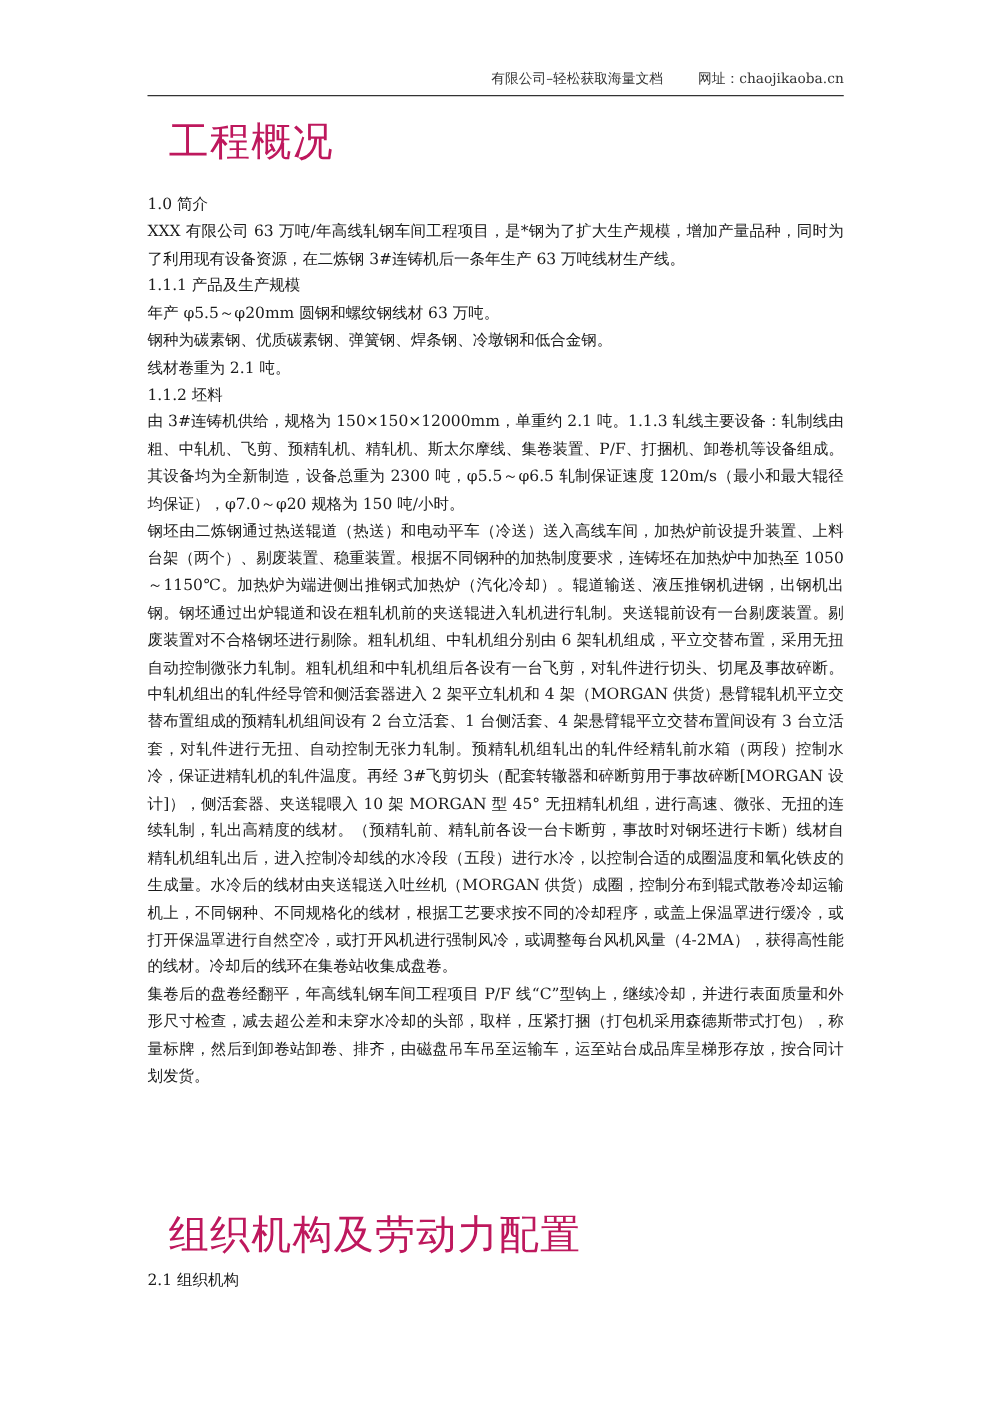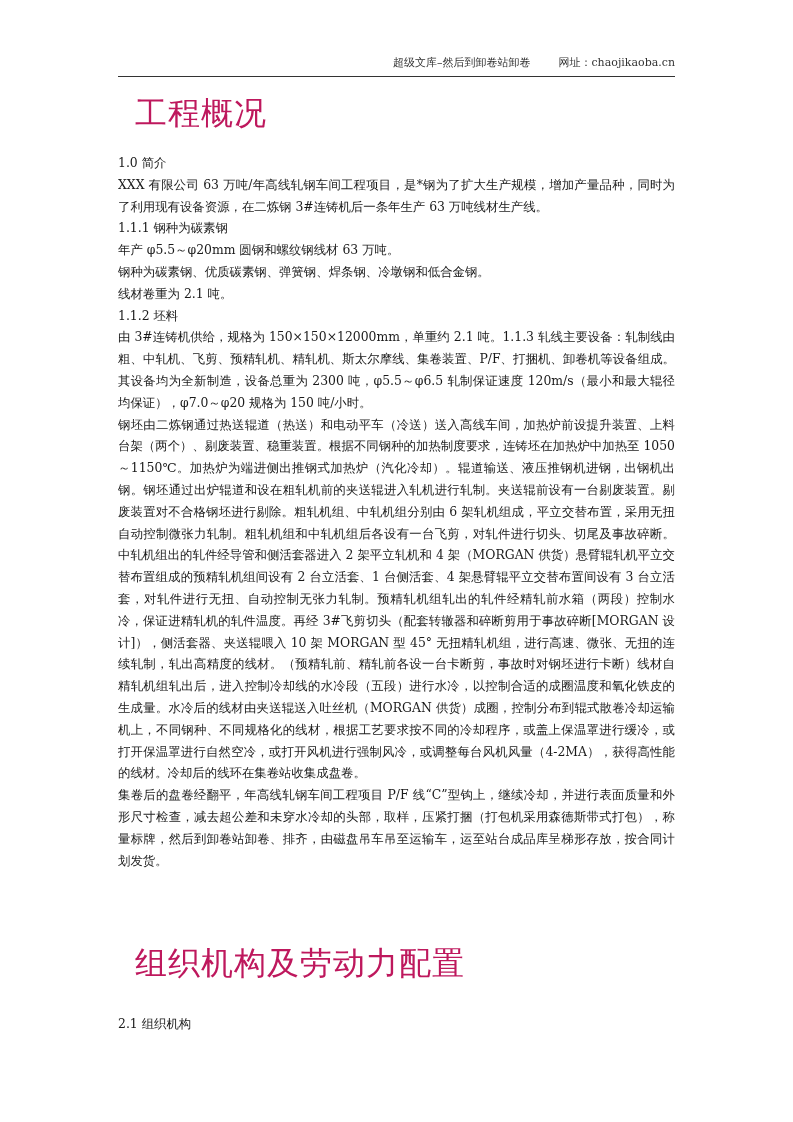--- a/index.html
+++ b/index.html
@@ -24,35 +24,35 @@
       position: absolute; left: 118px; width: 557px;
       font-size: 12.4px; line-height: 21.8px; color: #1a1a1a;
     }
     .content p { margin: 0; text-align: justify; }
     .content .sec { margin: 0; }
   </style>
 </head>
 <body>
 
 <div class="header">
-  <span>超级文库–然后到卸卷站卸卷</span><span class="site">网址：chaojikaoba.cn</span>
+  <span>有限公司–轻松获取海量文档</span><span class="site">网址：chaojikaoba.cn</span>
 </div>
 
 <h1 class="h1" style="top:92px;">工程概况</h1>
 
 <div class="content" style="top:152px;">
   <p class="sec">1.0  简介</p>
   <p>XXX 有限公司 63  万吨/年高线轧钢车间工程项目，是*钢为了扩大生产规模，增加产量品种，同时为了利用现有设备资源，在二炼钢 3#连铸机后一条年生产 63  万吨线材生产线。</p>
-  <p class="sec">1.1.1  钢种为碳素钢</p>
+  <p class="sec">1.1.1  产品及生产规模</p>
   <p>年产 φ5.5～φ20mm  圆钢和螺纹钢线材 63  万吨。</p>
   <p>钢种为碳素钢、优质碳素钢、弹簧钢、焊条钢、冷墩钢和低合金钢。</p>
   <p>线材卷重为 2.1  吨。</p>
   <p class="sec">1.1.2  坯料</p>
   <p>由 3#连铸机供给，规格为 150×150×12000mm，单重约 2.1  吨。1.1.3  轧线主要设备：轧制线由粗、中轧机、飞剪、预精轧机、精轧机、斯太尔摩线、集卷装置、P/F、打捆机、卸卷机等设备组成。其设备均为全新制造，设备总重为 2300  吨，φ5.5～φ6.5  轧制保证速度 120m/s（最小和最大辊径均保证），φ7.0～φ20  规格为 150  吨/小时。</p>
   <p>钢坯由二炼钢通过热送辊道（热送）和电动平车（冷送）送入高线车间，加热炉前设提升装置、上料台架（两个）、剔废装置、稳重装置。根据不同钢种的加热制度要求，连铸坯在加热炉中加热至 1050～1150℃。加热炉为端进侧出推钢式加热炉（汽化冷却）。辊道输送、液压推钢机进钢，出钢机出钢。钢坯通过出炉辊道和设在粗轧机前的夹送辊进入轧机进行轧制。夹送辊前设有一台剔废装置。剔废装置对不合格钢坯进行剔除。粗轧机组、中轧机组分别由 6  架轧机组成，平立交替布置，采用无扭自动控制微张力轧制。粗轧机组和中轧机组后各设有一台飞剪，对轧件进行切头、切尾及事故碎断。中轧机组出的轧件经导管和侧活套器进入 2  架平立轧机和 4  架（MORGAN  供货）悬臂辊轧机平立交替布置组成的预精轧机组间设有 2  台立活套、1  台侧活套、4  架悬臂辊平立交替布置间设有 3  台立活套，对轧件进行无扭、自动控制无张力轧制。预精轧机组轧出的轧件经精轧前水箱（两段）控制水冷，保证进精轧机的轧件温度。再经 3#飞剪切头（配套转辙器和碎断剪用于事故碎断[MORGAN 设计]），侧活套器、夹送辊喂入 10  架 MORGAN  型 45°  无扭精轧机组，进行高速、微张、无扭的连续轧制，轧出高精度的线材。（预精轧前、精轧前各设一台卡断剪，事故时对钢坯进行卡断）线材自精轧机组轧出后，进入控制冷却线的水冷段（五段）进行水冷，以控制合适的成圈温度和氧化铁皮的生成量。水冷后的线材由夹送辊送入吐丝机（MORGAN  供货）成圈，控制分布到辊式散卷冷却运输机上，不同钢种、不同规格化的线材，根据工艺要求按不同的冷却程序，或盖上保温罩进行缓冷，或打开保温罩进行自然空冷，或打开风机进行强制风冷，或调整每台风机风量（4-2MA），获得高性能的线材。冷却后的线环在集卷站收集成盘卷。</p>
   <p>集卷后的盘卷经翻平，年高线轧钢车间工程项目 P/F  线“C”型钩上，继续冷却，并进行表面质量和外形尺寸检查，减去超公差和未穿水冷却的头部，取样，压紧打捆（打包机采用森德斯带式打包），称量标牌，然后到卸卷站卸卷、排齐，由磁盘吊车吊至运输车，运至站台成品库呈梯形存放，按合同计划发货。</p>
 </div>
 
-<h1 class="h1" style="top:942px;">组织机构及劳动力配置</h1>
+<h1 class="h1" style="top:966px;">组织机构及劳动力配置</h1>
 
 <div class="content" style="top:1001px;margin-top:12px;">
   <p class="sec">2.1  组织机构</p>
 </div>
 
 </body></html>

